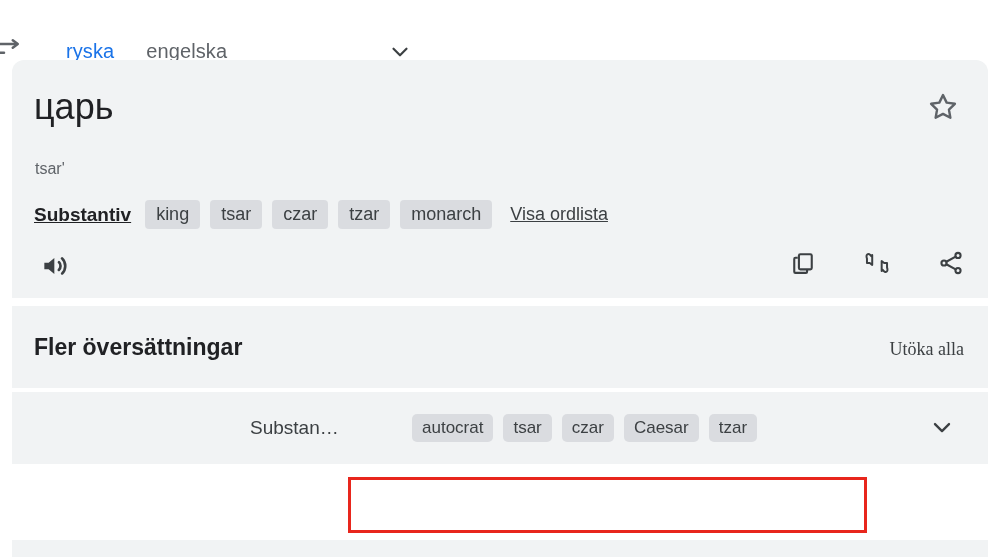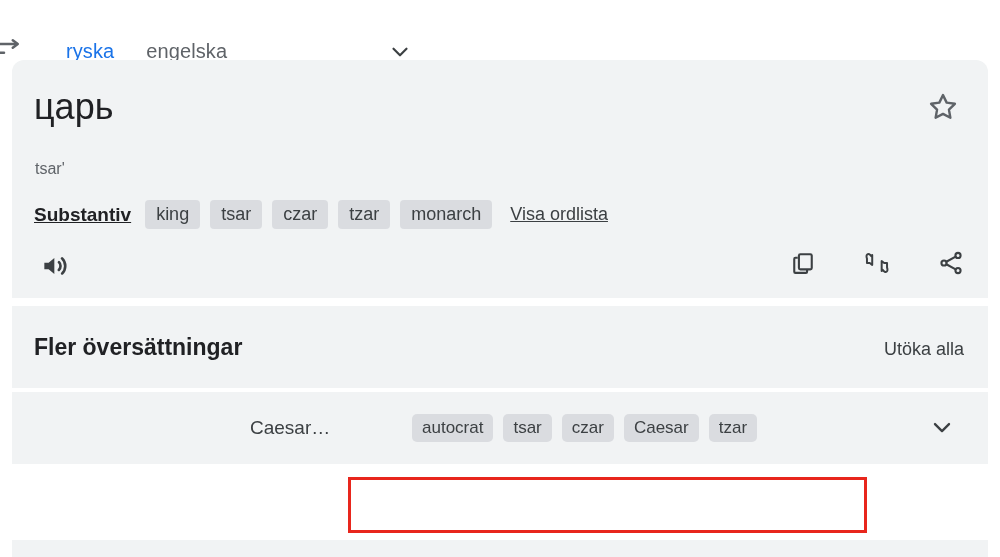--- a/index.html
+++ b/index.html
@@ -193,20 +193,21 @@
     font-weight: 700;
     color: #202124;
   }
   .expand-all {
     position: absolute;
     right: 24px;
     top: 33px;
     font-size: 18px;
     color: #3c4043;
     cursor: pointer;
+    font-family: Liberation Serif, serif;
   }
 
   .trow {
     display: flex;
     align-items: center;
     position: relative;
   }
   .row1 { top: 392px; height: 72px; }
   .row2 { top: 468px; height: 74px; border-radius: 0 0 12px 12px; }
 
@@ -343,21 +344,21 @@
     </span>
   </div>
 </div>
 
 <div class="card card-more-header">
   <div class="more-title">Fler översättningar</div>
   <div class="expand-all">Utöka alla</div>
 </div>
 
 <div class="card trow row1">
-  <span class="trow-pos">Caesar…</span>
+  <span class="trow-pos">Substan…</span>
   <span class="trow-chips">
     <span class="chip">autocrat</span>
     <span class="chip">tsar</span>
     <span class="chip">czar</span>
     <span class="chip">Caesar</span>
     <span class="chip">tzar</span>
   </span>
   <span class="trow-chevron">
     <svg viewBox="0 0 24 24" width="28" height="28" fill="none" stroke="currentColor" stroke-width="2" stroke-linecap="round" stroke-linejoin="round">
       <path d="M6 9.5l6 6 6-6"></path>

